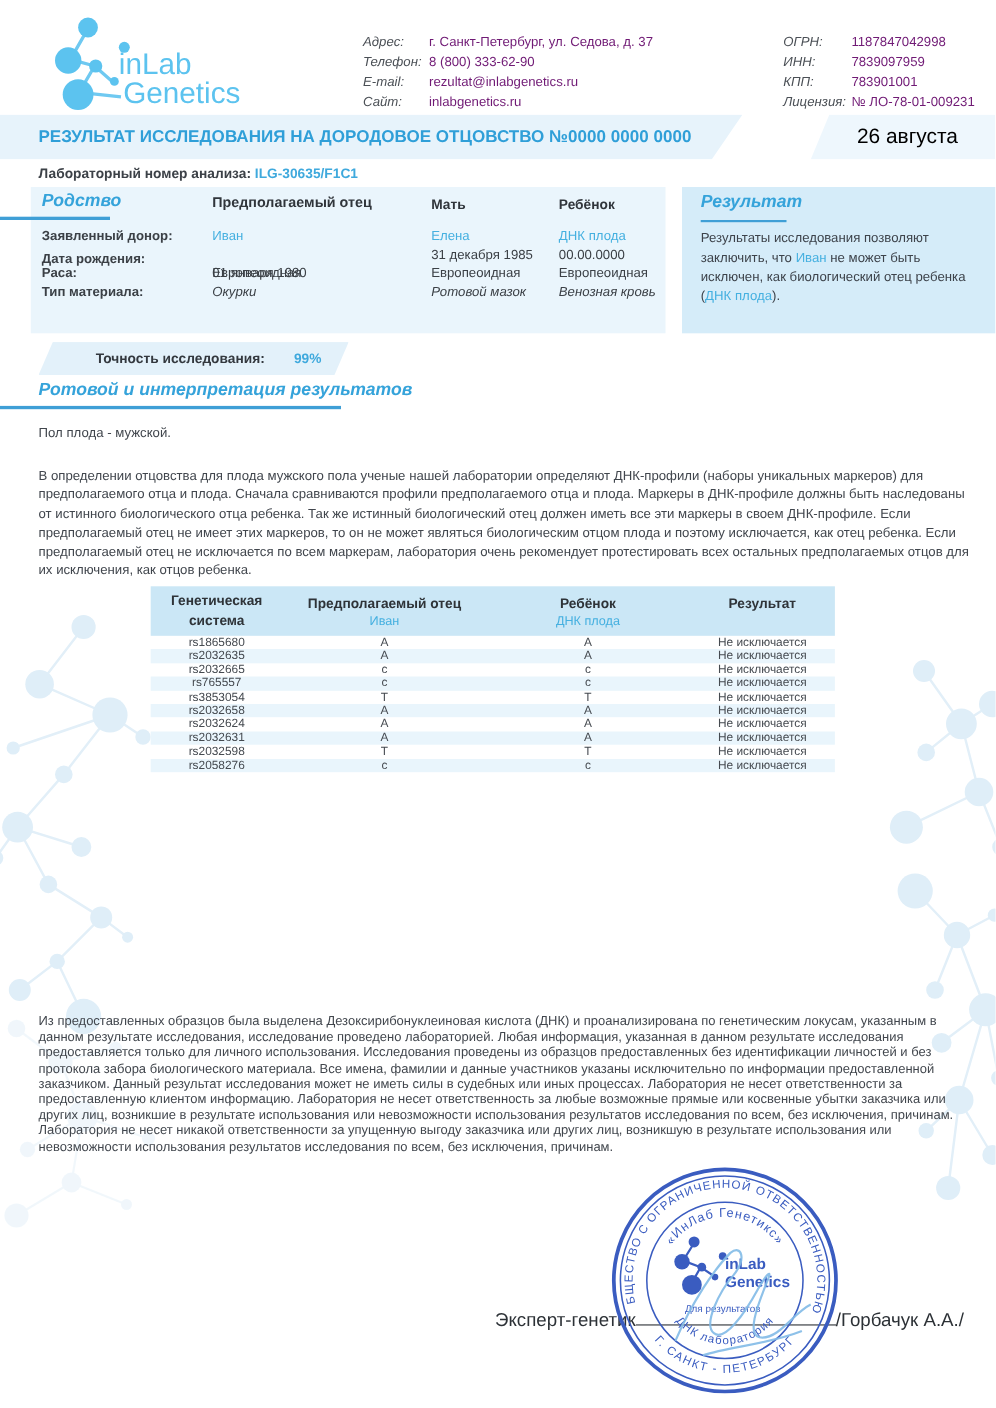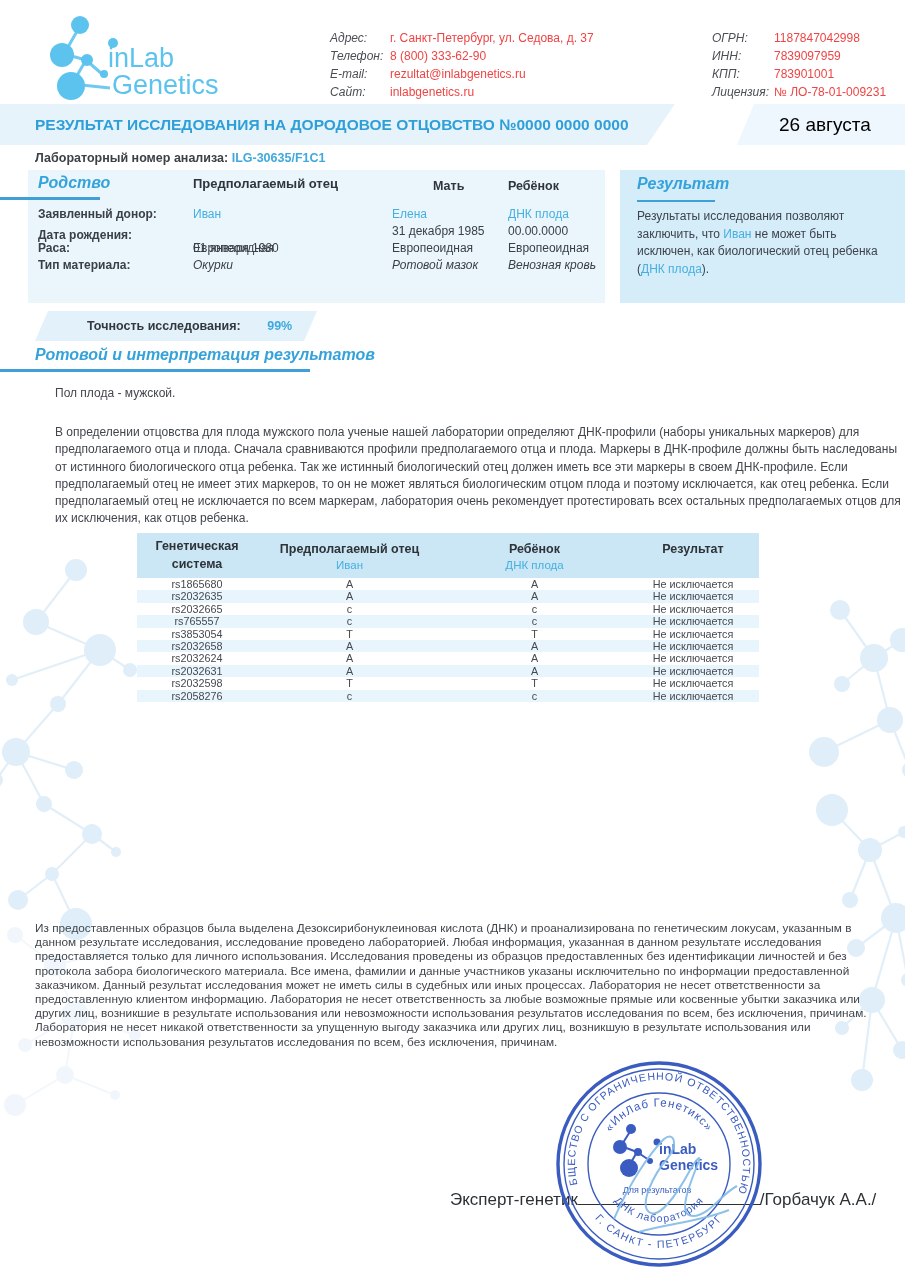--- a/index.html
+++ b/index.html
@@ -6,21 +6,21 @@
   body{
     width:905px;height:1280px;position:relative;background:#ffffff;
     font-family:"Liberation Sans","DejaVu Sans",sans-serif;color:#41464d;
     overflow:hidden;
   }
   .abs{position:absolute;}
   
   .contact-block{position:absolute;top:29px;font-size:12px;line-height:18px;}
   .contact-row{display:flex;}
   .contact-row .lbl{font-style:italic;color:#4a4f55;}
-  .contact-row .val{color:#ef4444;}
+  .contact-row .val{color:#701a75;}
   #contact{left:330px;}
   #contact .lbl{width:60px;}
   #registry{left:712px;}
   #registry .lbl{width:62px;}
   
   .banner1{position:absolute;top:104px;left:0;width:675px;height:41px;background:#e7f3fb;
     clip-path:polygon(0 0,100% 0,calc(100% - 28px) 100%,0 100%);}
   .banner1 .title{padding-left:35px;line-height:41px;font-size:15.5px;font-weight:bold;color:#2f9fd8;}
   .banner2{position:absolute;top:104px;left:737px;width:168px;height:41px;background:#eef7fd;
     clip-path:polygon(17px 0,100% 0,100% 100%,0 100%);}
@@ -36,21 +36,21 @@
   .kin-lbl{position:absolute;font-size:12px;font-weight:bold;color:#3b4046;}
   .kin-val{position:absolute;font-size:12px;color:#3b4046;}
   .blue{color:#45b0e0;}
   .ital{font-style:italic;}
   .res-text{position:absolute;left:17px;top:38px;width:252px;font-size:12px;line-height:17.5px;color:#3d434b;}
   
   .acc-banner{position:absolute;left:35px;top:311px;width:282px;height:30px;background:#e3f1fa;
     clip-path:polygon(13px 0,100% 0,calc(100% - 13px) 100%,0 100%);font-size:12.5px;line-height:30px;}
   .acc-banner .lbl{font-weight:bold;color:#33383e;margin-left:52px;}
   .acc-banner .val{font-weight:bold;color:#3fa9dd;margin-left:23px;}
-  .para{font-size:12px;line-height:17.3px;color:#41464d;margin-left:20px;}
+  .para{font-size:12px;line-height:17.3px;color:#41464d;}
   
   .gtable{position:absolute;left:137px;top:533px;width:622px;}
   .ghead{height:45px;background:#cbe7f6;position:relative;font-weight:bold;color:#2e3338;font-size:12.5px;}
   .ghead .sub{font-weight:normal;color:#45b0e0;font-size:11.5px;}
   .trow{display:grid;grid-template-columns:120px 185px 185px 132px;height:12.4px;
     font-size:10.8px;line-height:12.4px;text-align:center;color:#454a50;}
   .trow:nth-child(even){background:#e9f5fc;}
   
   .sig-row{position:absolute;left:450px;top:1186px;font-size:17px;color:#2c3136;z-index:3;}
   .sig-line{display:inline-block;width:182px;border-bottom:1.6px solid #2c3136;height:18px;}
@@ -191,21 +191,21 @@
   </div>
 
   <div class="labnum">
     <span>Лабораторный номер анализа:</span>
     <span class="val">ILG-30635/F1C1</span>
   </div>
 
   <div class="panel-left">
     <div class="sec-head abs" style="left:10px;top:4px;">Родство</div>
     <div class="kin-col-head" style="left:165px;top:6px;">Предполагаемый отец</div>
-    <div class="kin-col-head" style="left:364px;top:9px;font-size:12.5px;margin-left:41px;">Мать</div>
+    <div class="kin-col-head" style="left:364px;top:9px;font-size:12.5px;">Мать</div>
     <div class="kin-col-head" style="left:480px;top:9px;font-size:12.5px;">Ребёнок</div>
 
     <div class="kin-lbl" style="left:10px;top:37px;">Заявленный донор:</div>
     <div class="kin-lbl" style="left:10px;top:58px;">Дата рождения:</div>
     <div class="kin-lbl" style="left:10px;top:71px;">Раса:</div>
     <div class="kin-lbl" style="left:10px;top:88px;">Тип материала:</div>
 
     <div class="kin-val blue" style="left:165px;top:37px;">Иван</div>
     <div class="kin-val" style="left:165px;top:54px;margin-top:17px;">01 января 1980</div>
     <div class="kin-val" style="left:165px;top:71px;">Европеоидная</div>

